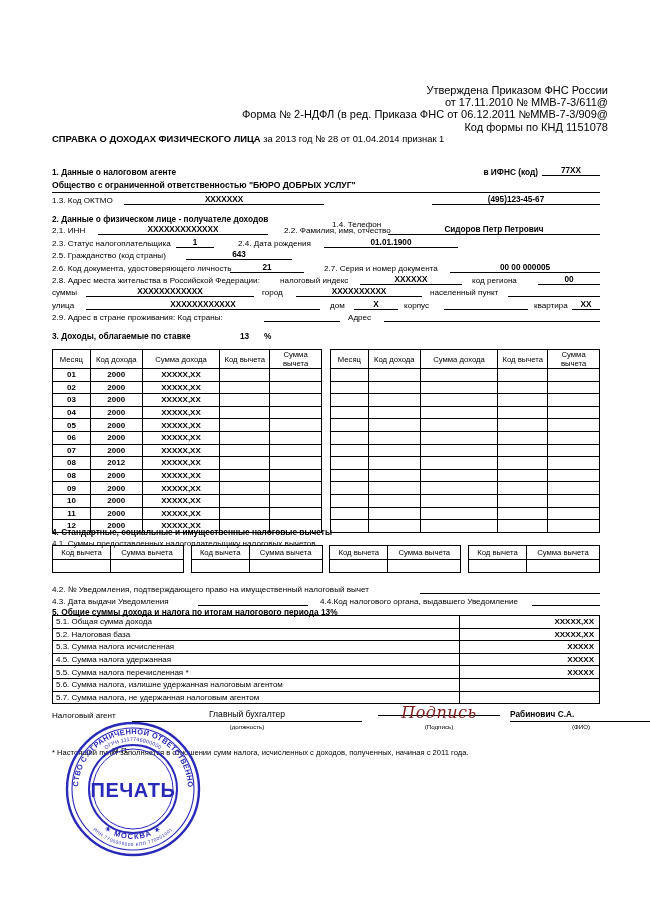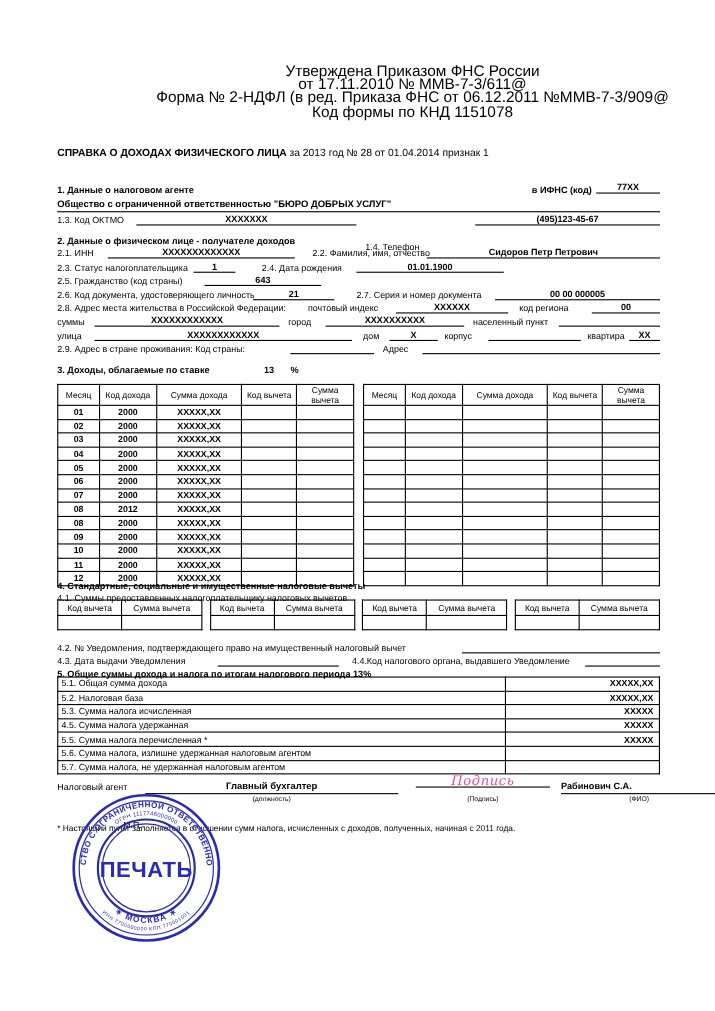--- a/index.html
+++ b/index.html
@@ -16,23 +16,23 @@
   }
   .page {
     position: relative;
     width: 650px; height: 919px;
     padding: 0;
   }
 
   
   .approval {
     position: absolute;
-    top: 58px; right: 42px;
-    text-align: center;
-    font-size: 14px;
+    top: 84px; right: 42px;
+    text-align: right;
+    font-size: 11px;
     line-height: 12.2px;
     white-space: nowrap;
   }
 
   
   .doc-title {
     position: absolute;
     top: 133px; left: 52px;
     font-size: 9.4px;
     white-space: nowrap;
@@ -153,22 +153,22 @@
   .footnote {
     position: absolute;
     left: 52px; top: 748px;
     font-size: 7.6px;
     white-space: nowrap;
   }
 
   .signature-script {
     font-family: "DejaVu Serif", serif;
     font-style: italic;
-    font-size: 12px;
-    color: #ec4899;
+    font-size: 16px;
+    color: #7f1d1d;
     letter-spacing: 0.5px;
   }
 
   
   .stamp {
     position: absolute;
     left: 62px; top: 718px;
     width: 142px; height: 142px;
     color: #2a2ab8;
     pointer-events: none;
@@ -241,21 +241,21 @@
 
     <div class="line">
       <span class="lbl">2.6. Код документа, удостоверяющего личность</span>
       <span class="abs slot" style="left:178px; top:-1px; width:74px;">21</span>
       <span class="abs" style="left:272px; top:0;">2.7. Серия и номер документа</span>
       <span class="abs slot" style="left:398px; top:-1px; width:150px;">00 00 000005</span>
     </div>
 
     <div class="line">
       <span class="lbl">2.8. Адрес места жительства в Российской Федерации:</span>
-      <span class="abs" style="left:228px; top:0;">почтовый индекс</span>
+      <span class="abs" style="left:228px; top:0;">налоговый индекс</span>
       <span class="abs slot" style="left:308px; top:-1px; width:102px;">XXXXXX</span>
       <span class="abs" style="left:420px; top:0;">код региона</span>
       <span class="abs slot" style="left:486px; top:-1px; width:62px;">00</span>
     </div>
 
     <div class="line">
       <span class="lbl">суммы</span>
       <span class="abs slot" style="left:34px; top:-1px; width:168px;">XXXXXXXXXXXX</span>
       <span class="abs" style="left:210px; top:0;">город</span>
       <span class="abs slot" style="left:244px; top:-1px; width:126px;">XXXXXXXXXX</span>
@@ -645,21 +645,21 @@
             <td class="lab">5.7. Сумма налога, не удержанная налоговым агентом</td>
             <td class="num"></td>
           </tr>
         </tbody>
     </table>
   </div>
 
   <div class="sign-area">
     <div class="sign-row">
       <span class="abs" style="left:0; top:1px;">Налоговый агент</span>
-      <span class="abs ul" style="left:80px; top:-1px; width:230px; text-align:center; font-weight:bold; font-size:8.6px;">Главный бухгалтер</span>
+      <span class="abs ul" style="left:80px; top:-1px; width:230px; text-align:center; font-weight:normal; font-size:8.6px;">Главный бухгалтер</span>
       <span class="abs ul" style="left:326px; top:-7px; width:122px; text-align:center;"><span class="signature-script">Подпись</span></span>
       <span class="abs ul" style="left:458px; top:-1px; width:142px; text-align:left; font-weight:bold; font-size:8.3px;">Рабинович С.А.</span>
     </div>
     <div class="sign-row" style="height:10px;">
       <span class="abs capt" style="left:80px; top:-3px; width:230px;">(должность)</span>
       <span class="abs capt" style="left:326px; top:-3px; width:122px;">(Подпись)</span>
       <span class="abs capt" style="left:458px; top:-3px; width:142px;">(ФИО)</span>
     </div>
   </div>
 

